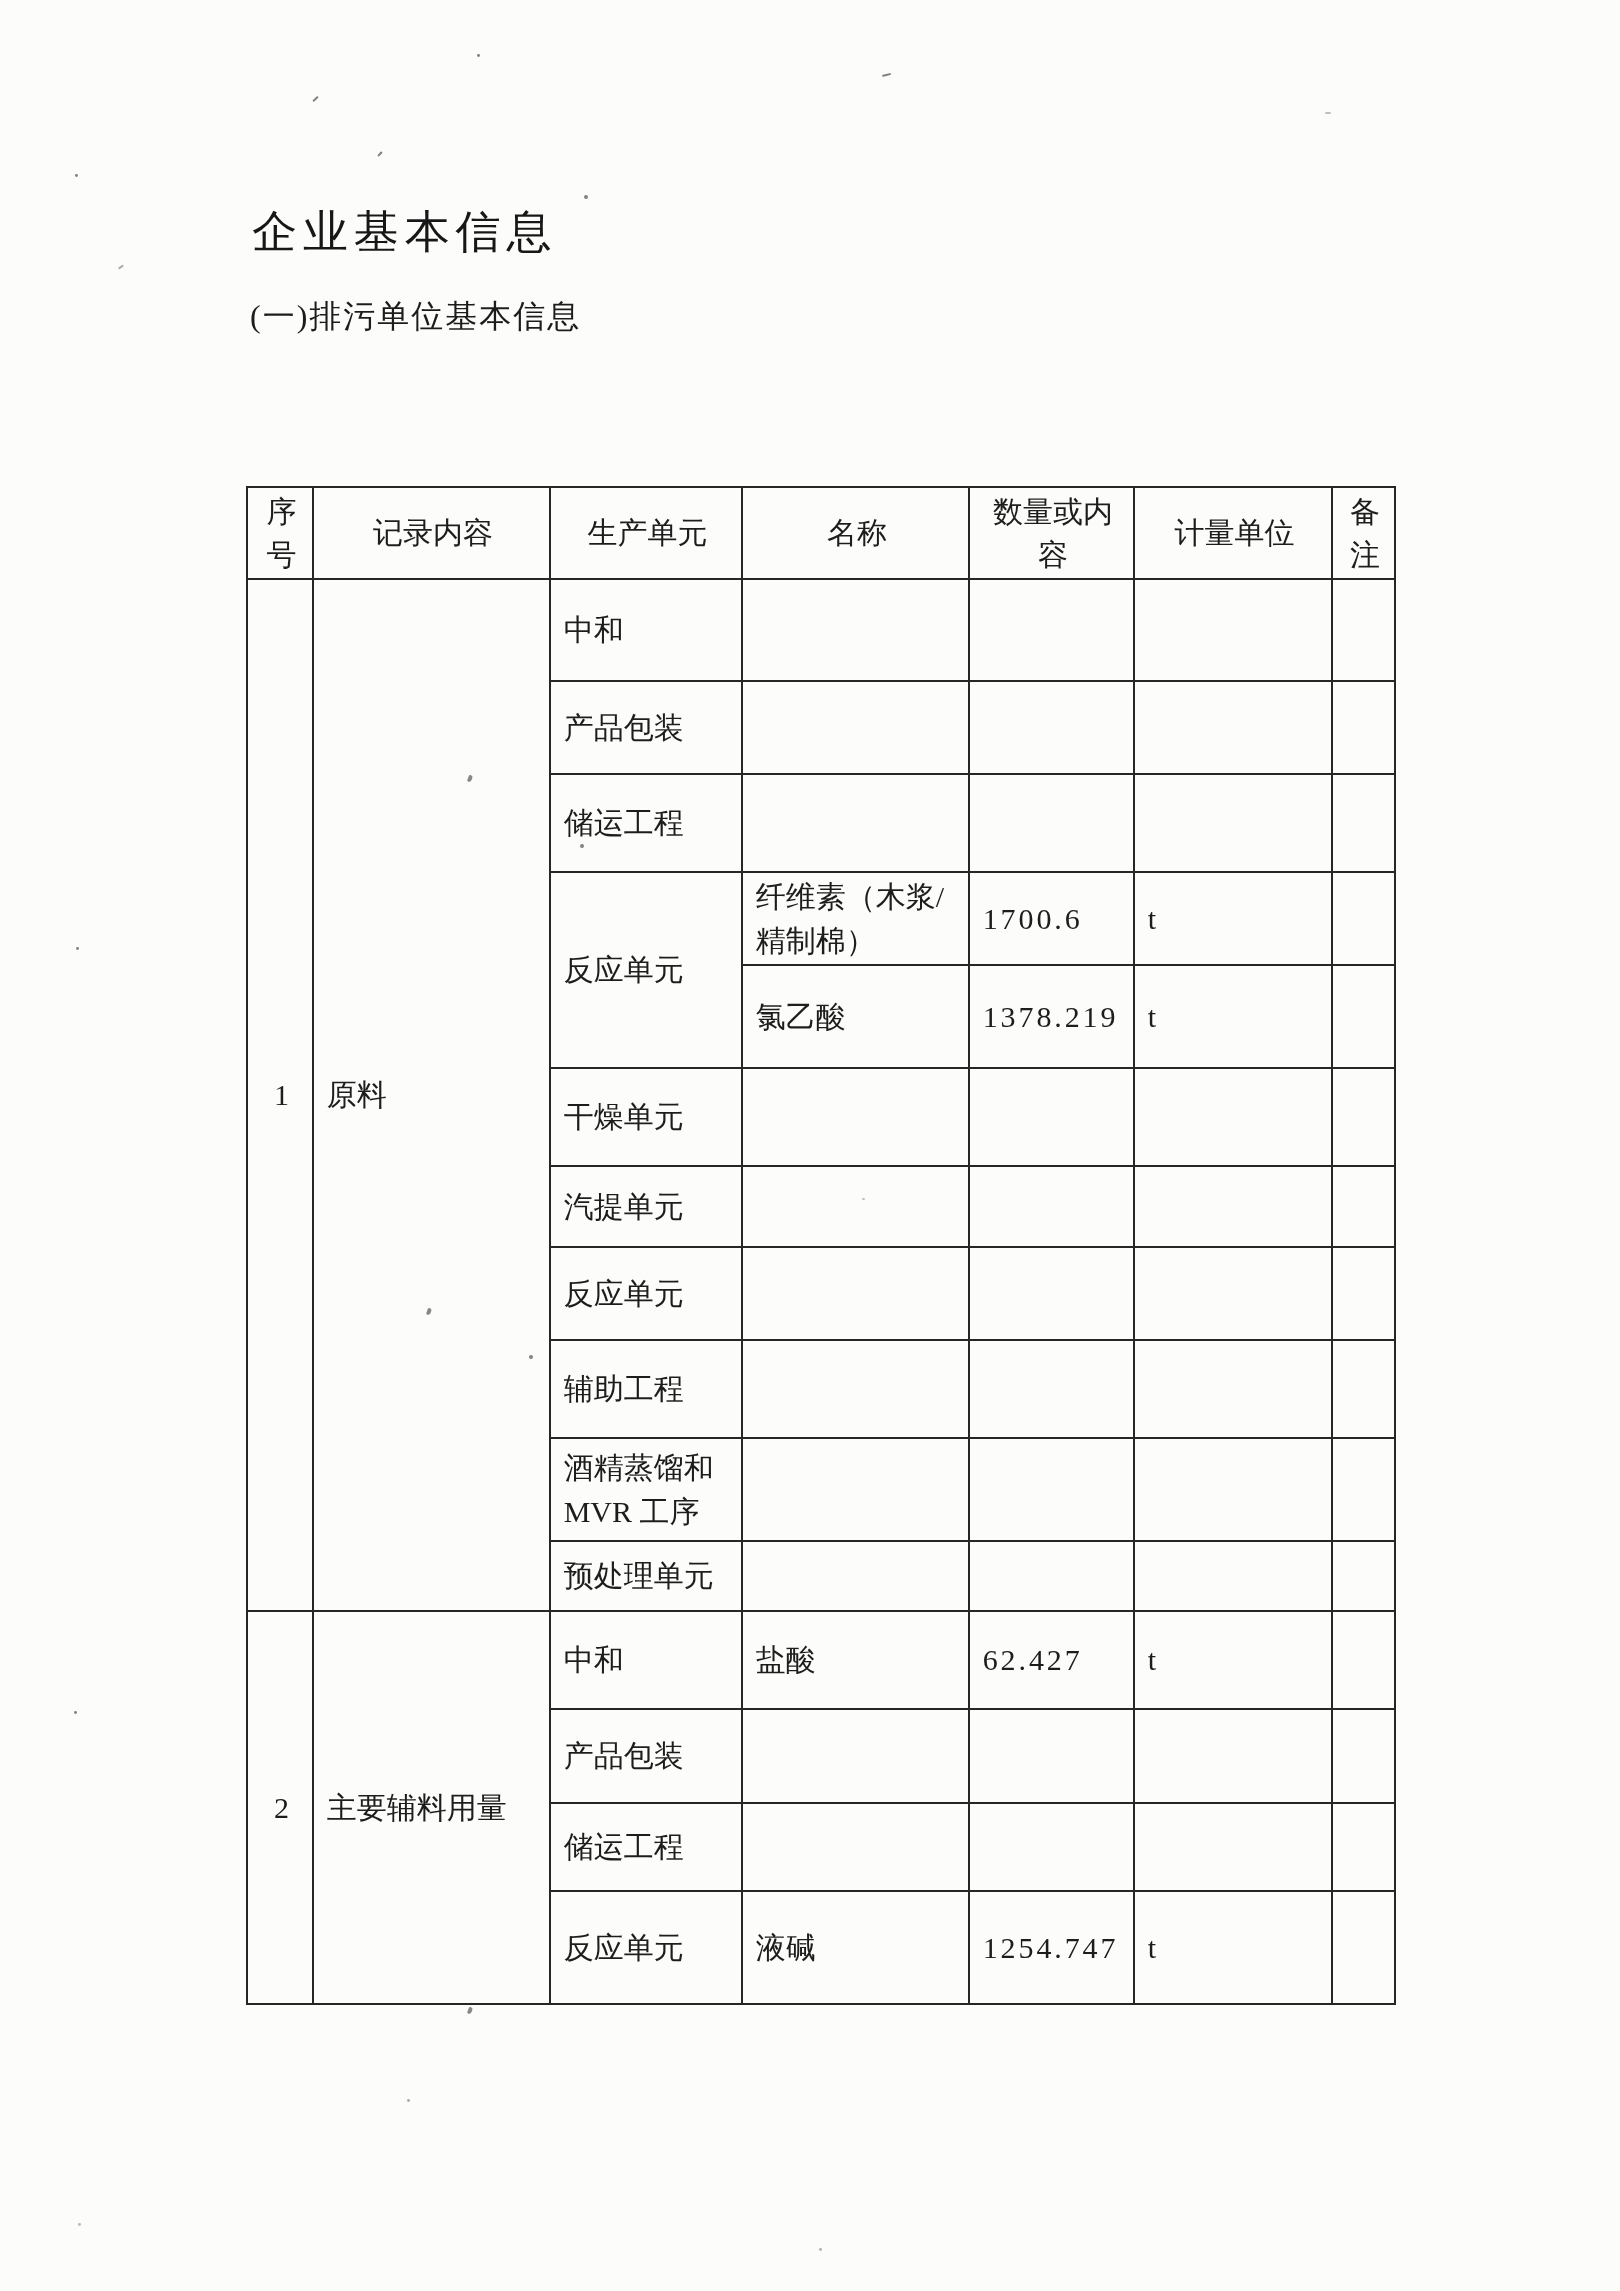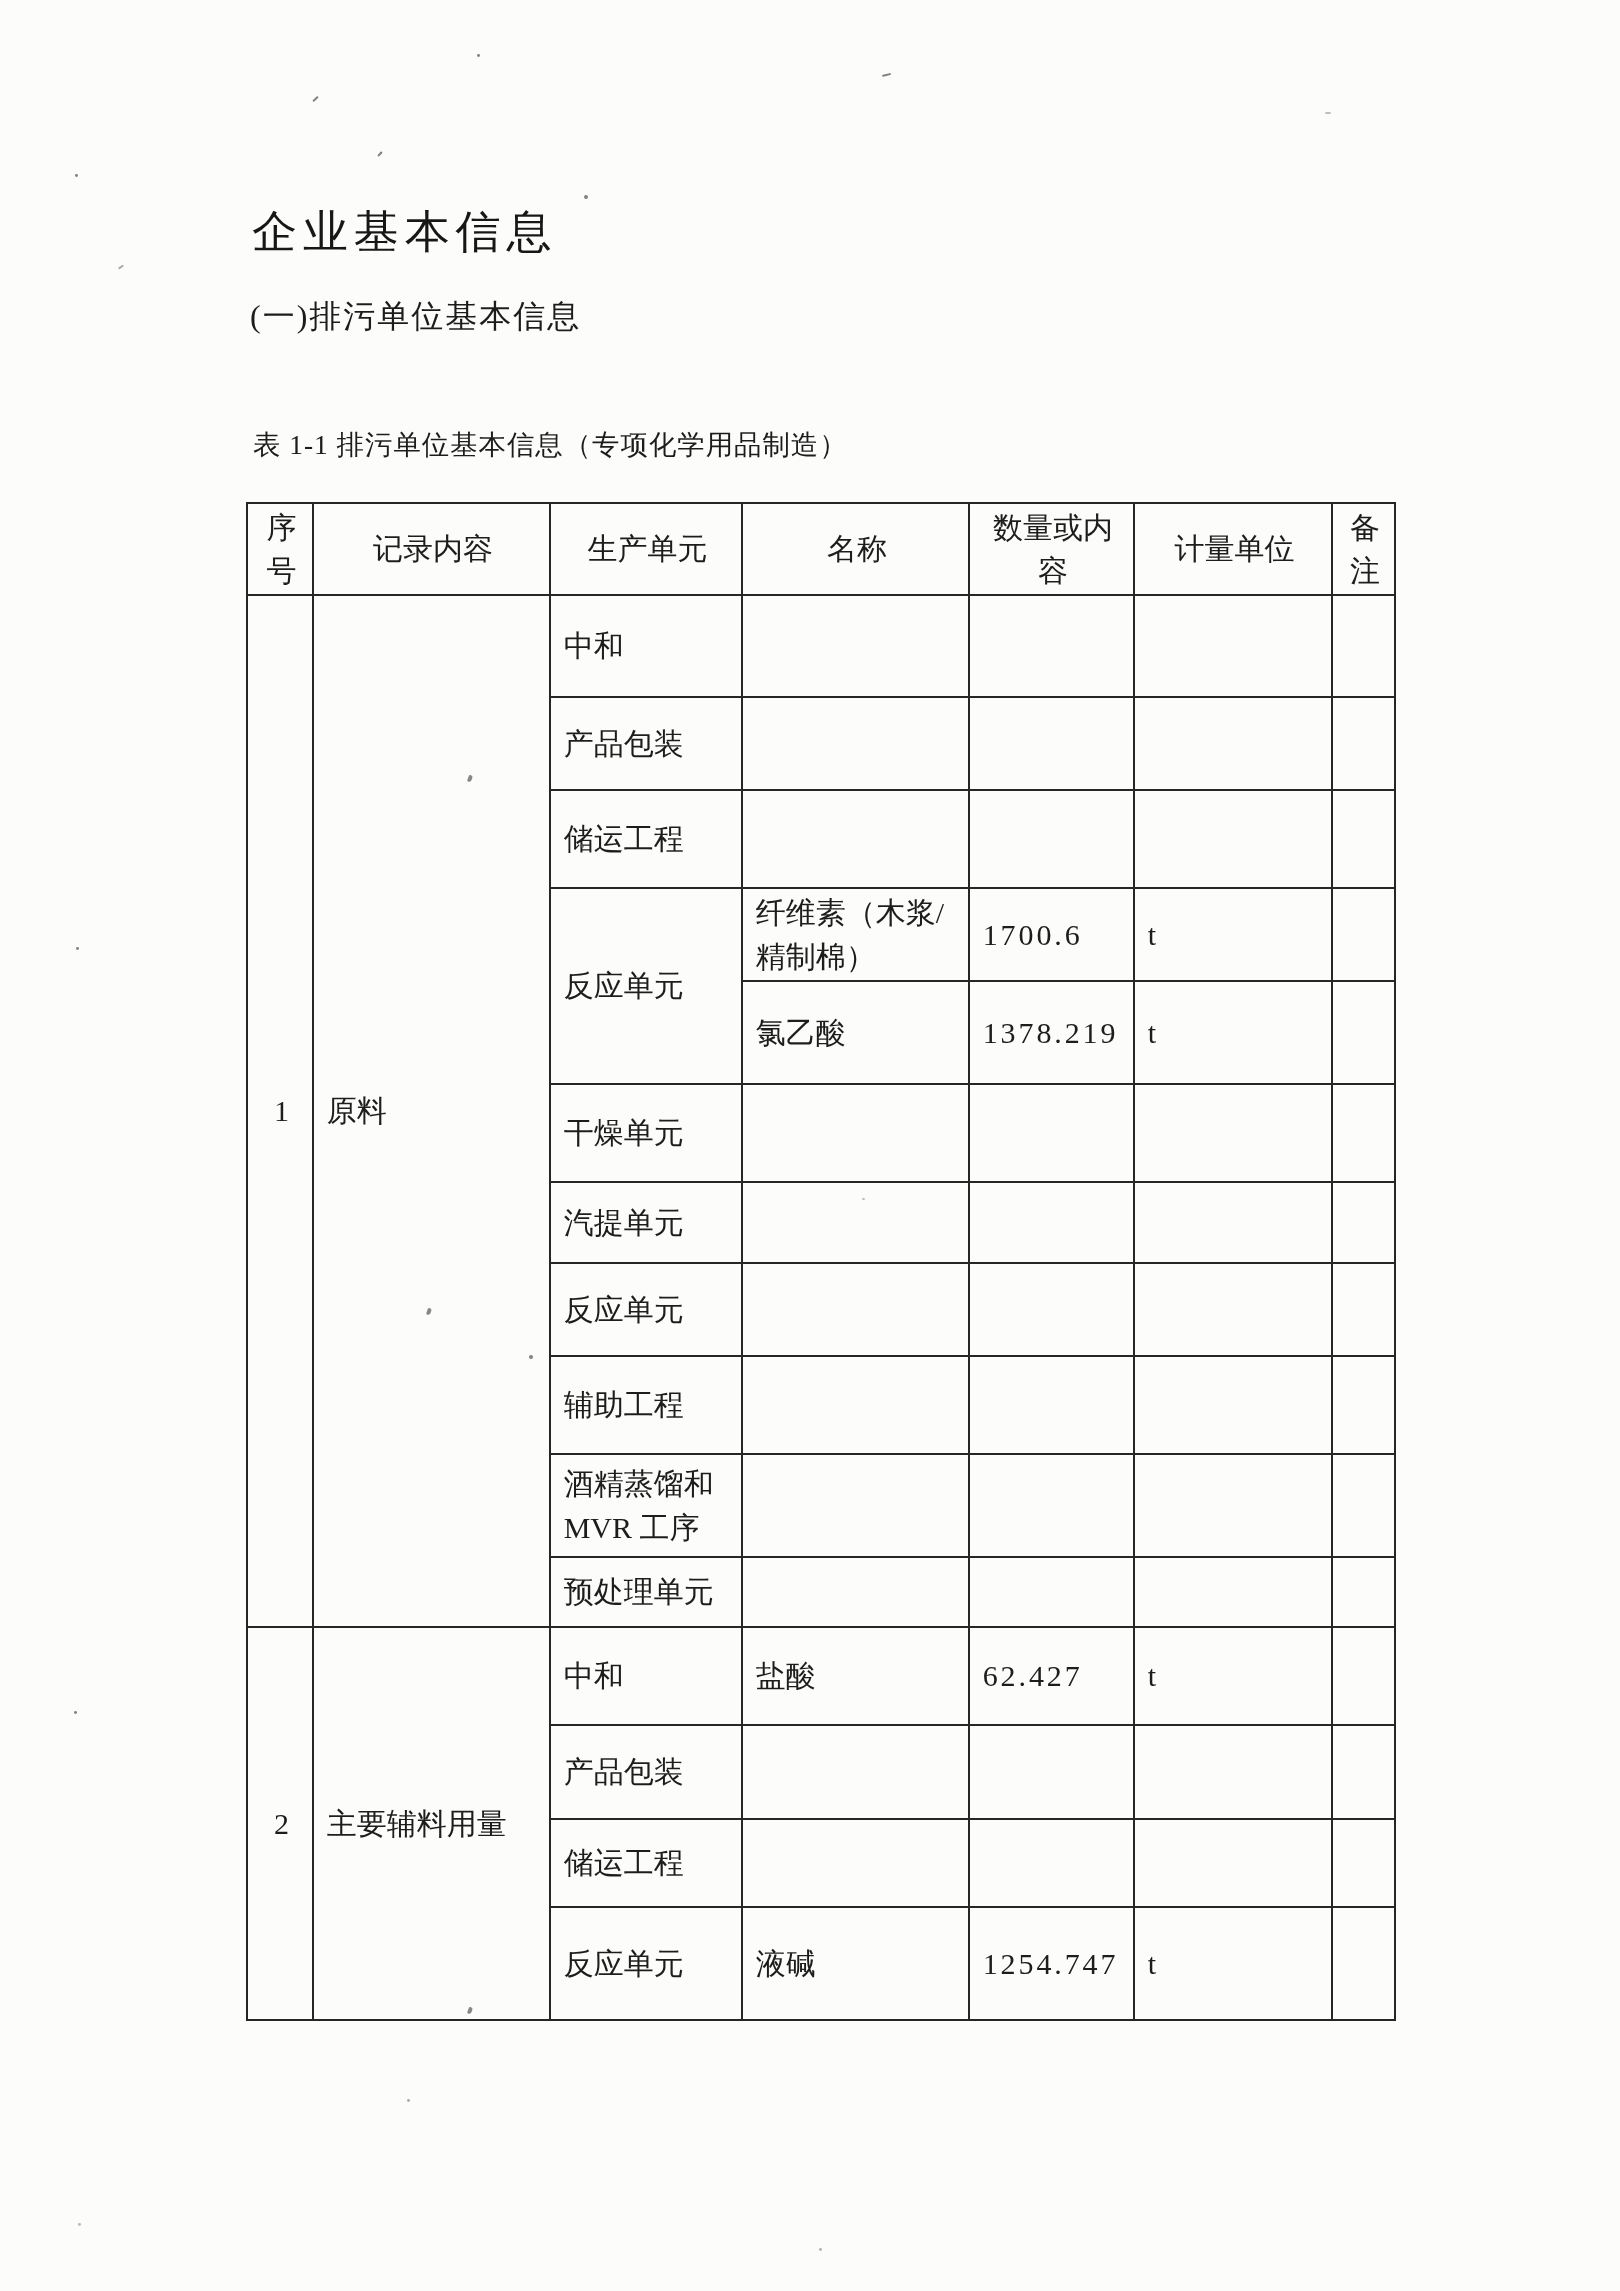--- a/index.html
+++ b/index.html
@@ -21,21 +21,21 @@
     position:absolute;left:250px;top:295px;
     font-size:32px;font-weight:normal;letter-spacing:2px;
     color:#1c1c1c;white-space:nowrap;
   }
   .table-caption{
     position:absolute;left:253px;top:427px;
     font-size:27.4px;letter-spacing:1px;
     color:#1c1c1c;white-space:nowrap;
   }
   table.sheet{
-    position:absolute;left:246px;top:502px;
+    position:absolute;left:246px;top:486px;
     width:1148px;
     border-collapse:collapse;table-layout:fixed;
     border:2.9px solid #222;
   }
   table.sheet td{
     border:2px solid #262626;
     font-size:30px;
     line-height:1.45;
     vertical-align:middle;
     padding:0 9.8px 0 12.7px;
@@ -61,21 +61,20 @@
   .fleck{position:absolute;background:#4c4c4c;opacity:.7;border-radius:1px;}
   .comma{position:absolute;background:#4a4a4a;opacity:.65;border-radius:2px 2px 2.9px 1px;}
 </style>
 </head>
 <body>
 
 <div class="page">
 
   <div class="doc-title">企业基本信息</div>
   <div class="doc-subtitle">(一)排污单位基本信息</div>
-  <div class="table-caption">表 1-1 排污单位基本信息（专项化学用品制造）</div>
 
   <table class="sheet">
     <colgroup>
       <col style="width:66px">
         <col style="width:237px">
         <col style="width:192px">
       <col style="width:227px">
         <col style="width:165px">
         <col style="width:198px">
       <col style="width:63px">

